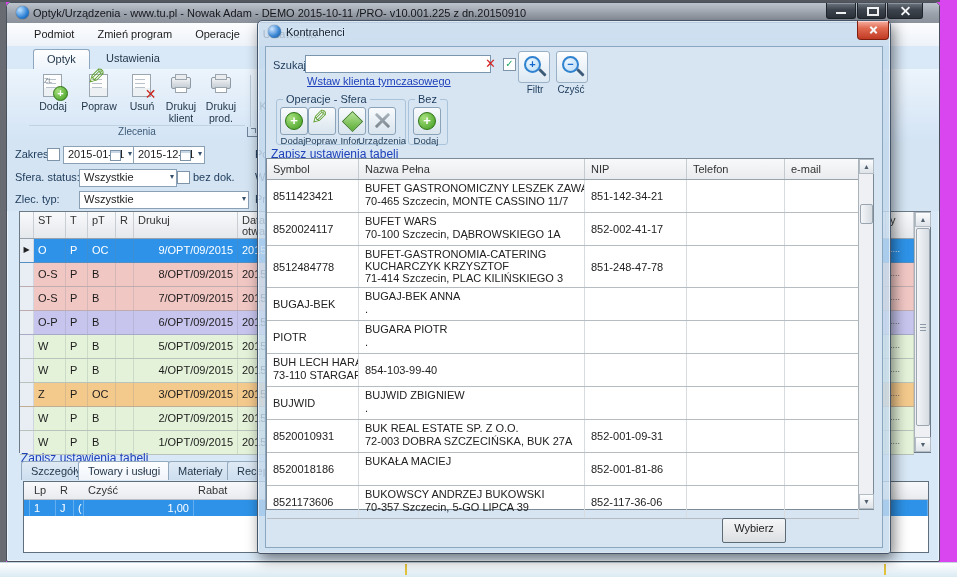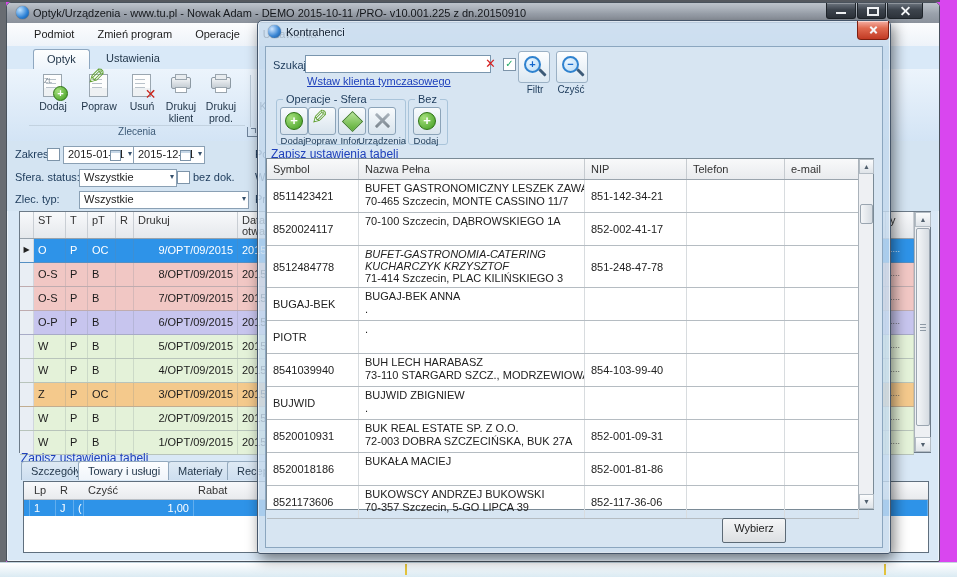--- a/index.html
+++ b/index.html
@@ -488,57 +488,58 @@
               <div class="nw">BUFET GASTRONOMICZNY LESZEK ZAWADZKI</div>
               <div class="adr">70-465 Szczecin, MONTE CASSINO 11/7</div>
             </div>
           <div class="dnip">851-142-34-21</div>
           <div class="dtel"></div>
           <div class="dmail"></div>
         </div>
         <div class="drow">
           <div class="dsym">8520024117</div>
           <div class="dname">
+              <div class="nw">BUFET WARS</div>
               <div class="adr">70-100 Szczecin, DĄBROWSKIEGO 1A</div>
             </div>
           <div class="dnip">852-002-41-17</div>
           <div class="dtel"></div>
           <div class="dmail"></div>
         </div>
         <div class="drow tall">
           <div class="dsym">8512484778</div>
           <div class="dname">
-              <div style="line-height:12px;font-style:italic;">BUFET-GASTRONOMIA-CATERING KUCHARCZYK KRZYSZTOF</div>
+              <div style="line-height:12px;">BUFET-GASTRONOMIA-CATERING KUCHARCZYK KRZYSZTOF</div>
               <div class="adr">71-414 Szczecin, PLAC KILIŃSKIEGO 3</div>
             </div>
           <div class="dnip">851-248-47-78</div>
           <div class="dtel"></div>
           <div class="dmail"></div>
         </div>
         <div class="drow">
           <div class="dsym">BUGAJ-BEK</div>
           <div class="dname">
               <div class="nw">BUGAJ-BEK ANNA</div>
               <div class="adr">.</div>
             </div>
           <div class="dnip"></div>
           <div class="dtel"></div>
           <div class="dmail"></div>
         </div>
         <div class="drow">
           <div class="dsym">PIOTR</div>
           <div class="dname">
+              <div class="nw">BUGARA PIOTR</div>
               <div class="adr">.</div>
             </div>
           <div class="dnip"></div>
           <div class="dtel"></div>
           <div class="dmail"></div>
         </div>
         <div class="drow">
-          <div class="dsym">8541039940</div>
           <div class="dname">
               <div class="nw">BUH LECH HARABASZ</div>
               <div class="adr">73-110 STARGARD SZCZ., MODRZEWIOWA 3</div>
             </div>
           <div class="dnip">854-103-99-40</div>
           <div class="dtel"></div>
           <div class="dmail"></div>
         </div>
         <div class="drow">
           <div class="dsym">BUJWID</div>

